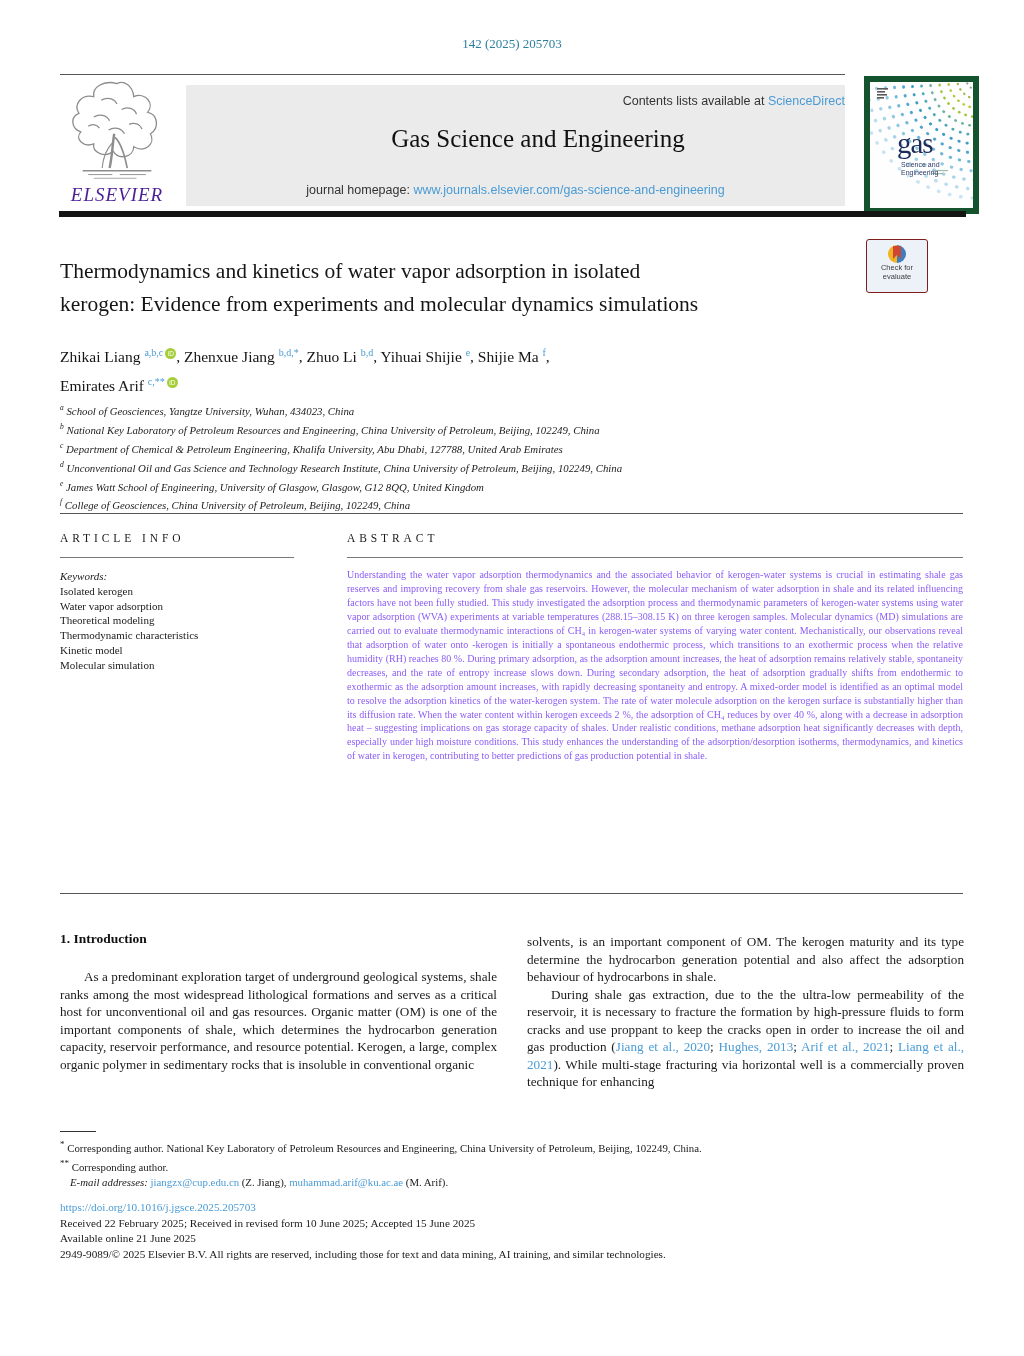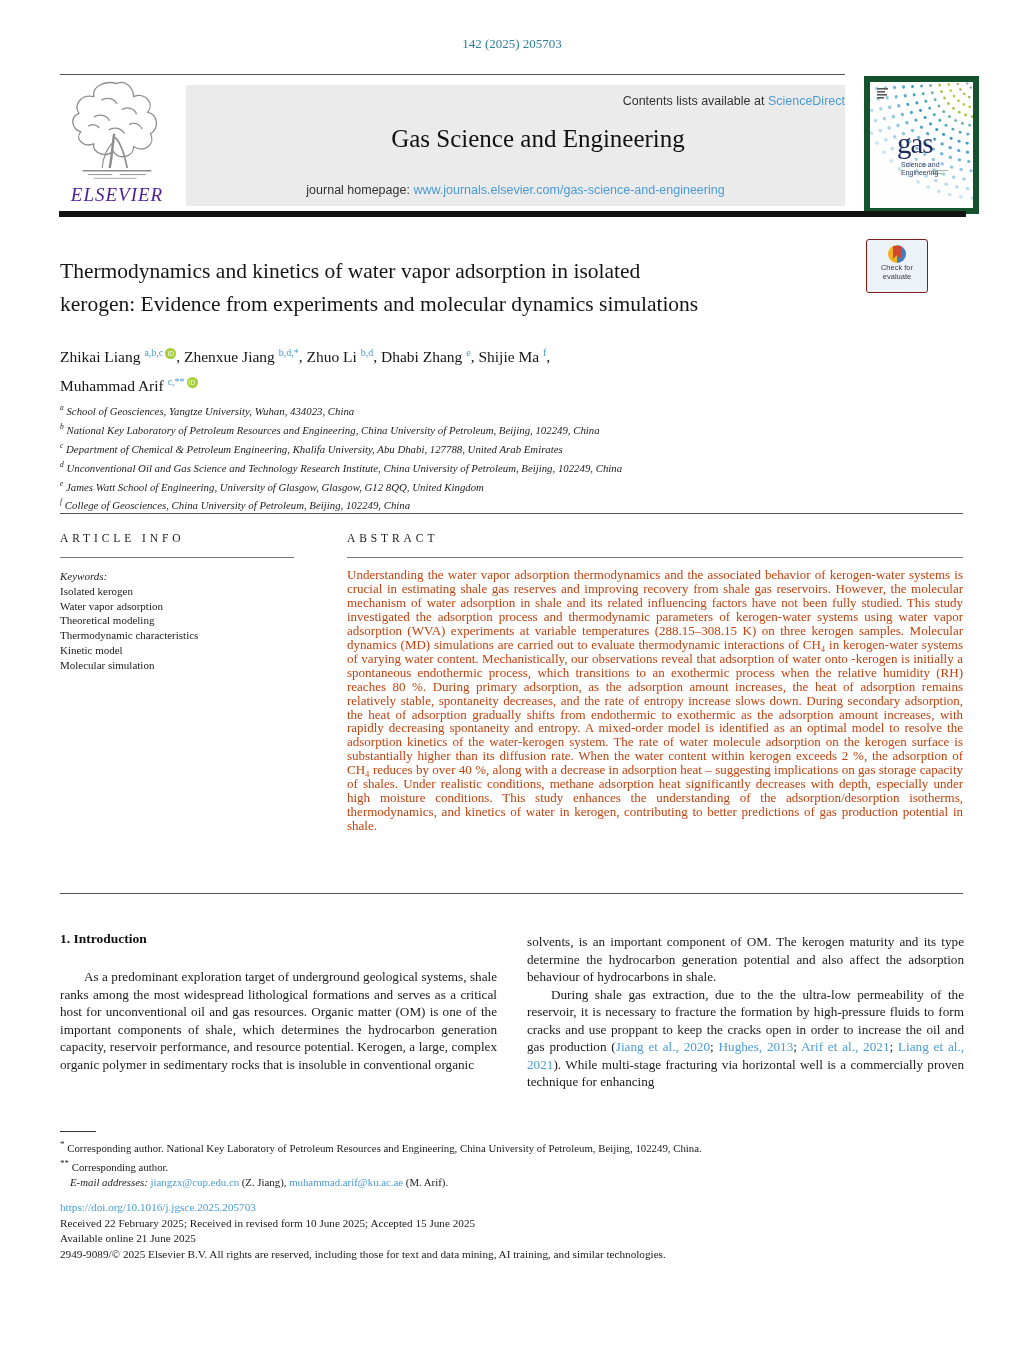--- a/index.html
+++ b/index.html
@@ -60,22 +60,22 @@
   .rule-info{top:557px;left:60px;width:234px;background:#777;}
   .rule-abs{top:557px;left:347px;width:616px;background:#777;}
   .rule-f2{top:893px;left:60px;width:903px;}
   .rule-fn{top:1131px;left:60px;width:36px;background:#333;}
 
   
   .sec-heading{position:absolute;top:532px;font-size:11.5px;letter-spacing:0.34em;color:#1a1a1a;}
   .h-info{left:60px;} .h-abs{left:347px;}
   .keywords{position:absolute;left:60px;top:569px;width:250px;font-size:11px;line-height:14.8px;color:#1a1a1a;}
   .kw-label{font-style:italic;}
-  .abstract{position:absolute;left:347px;top:568px;width:616px;font-size:13px;
-            line-height:13.95px;text-align:justify;color:#c2410c;}
+  .abstract{position:absolute;left:347px;top:568px;width:616px;font-size:10px;
+            line-height:13.95px;text-align:justify;color:#8b5cf6;}
 
   
   .intro-heading{position:absolute;left:60px;top:931px;font-size:13.5px;font-weight:bold;color:#111;}
   .col{position:absolute;width:437px;font-size:13.2px;line-height:17.5px;text-align:justify;color:#1a1a1a;}
   .col-left{left:60px;top:968px;}
   .col-right{left:527px;top:933px;}
   .indent{text-indent:24px;}
   .cite{color:#4a9bd5;cursor:pointer;}
 
   
@@ -177,23 +177,23 @@
 
   <div class="art-title">
     <span>Thermodynamics and kinetics of water vapor adsorption in isolated</span><br>
     <span>kerogen: Evidence from experiments and molecular dynamics simulations</span>
   </div>
 
   <div class="authors">
     <span><span>Zhikai Liang</span> <sup>a,b,c</sup><span class="orcid">iD</span><span>, </span></span>
     <span><span>Zhenxue Jiang</span> <sup>b,d,*</sup><span>, </span></span>
     <span><span>Zhuo Li</span> <sup>b,d</sup><span>, </span></span>
-    <span><span>Dhabi Zhang</span> <sup>e</sup><span>, </span></span>
+    <span><span>Yihuai Shijie</span> <sup>e</sup><span>, </span></span>
     <span><span>Shijie Ma</span> <sup>f</sup><span>,</span></span><br>
-    <span><span>Muhammad Arif</span> <sup>c,**</sup><span class="orcid">iD</span></span>
+    <span><span>Emirates Arif</span> <sup>c,**</sup><span class="orcid">iD</span></span>
   </div>
 
   <div class="affiliations">
     <div><sup>a</sup> <span>School of Geosciences, Yangtze University, Wuhan, 434023, China</span></div>
     <div><sup>b</sup> <span>National Key Laboratory of Petroleum Resources and Engineering, China University of Petroleum, Beijing, 102249, China</span></div>
     <div><sup>c</sup> <span>Department of Chemical &amp; Petroleum Engineering, Khalifa University, Abu Dhabi, 127788, United Arab Emirates</span></div>
     <div><sup>d</sup> <span>Unconventional Oil and Gas Science and Technology Research Institute, China University of Petroleum, Beijing, 102249, China</span></div>
     <div><sup>e</sup> <span>James Watt School of Engineering, University of Glasgow, Glasgow, G12 8QQ, United Kingdom</span></div>
     <div><sup>f</sup> <span>College of Geosciences, China University of Petroleum, Beijing, 102249, China</span></div>
   </div>

